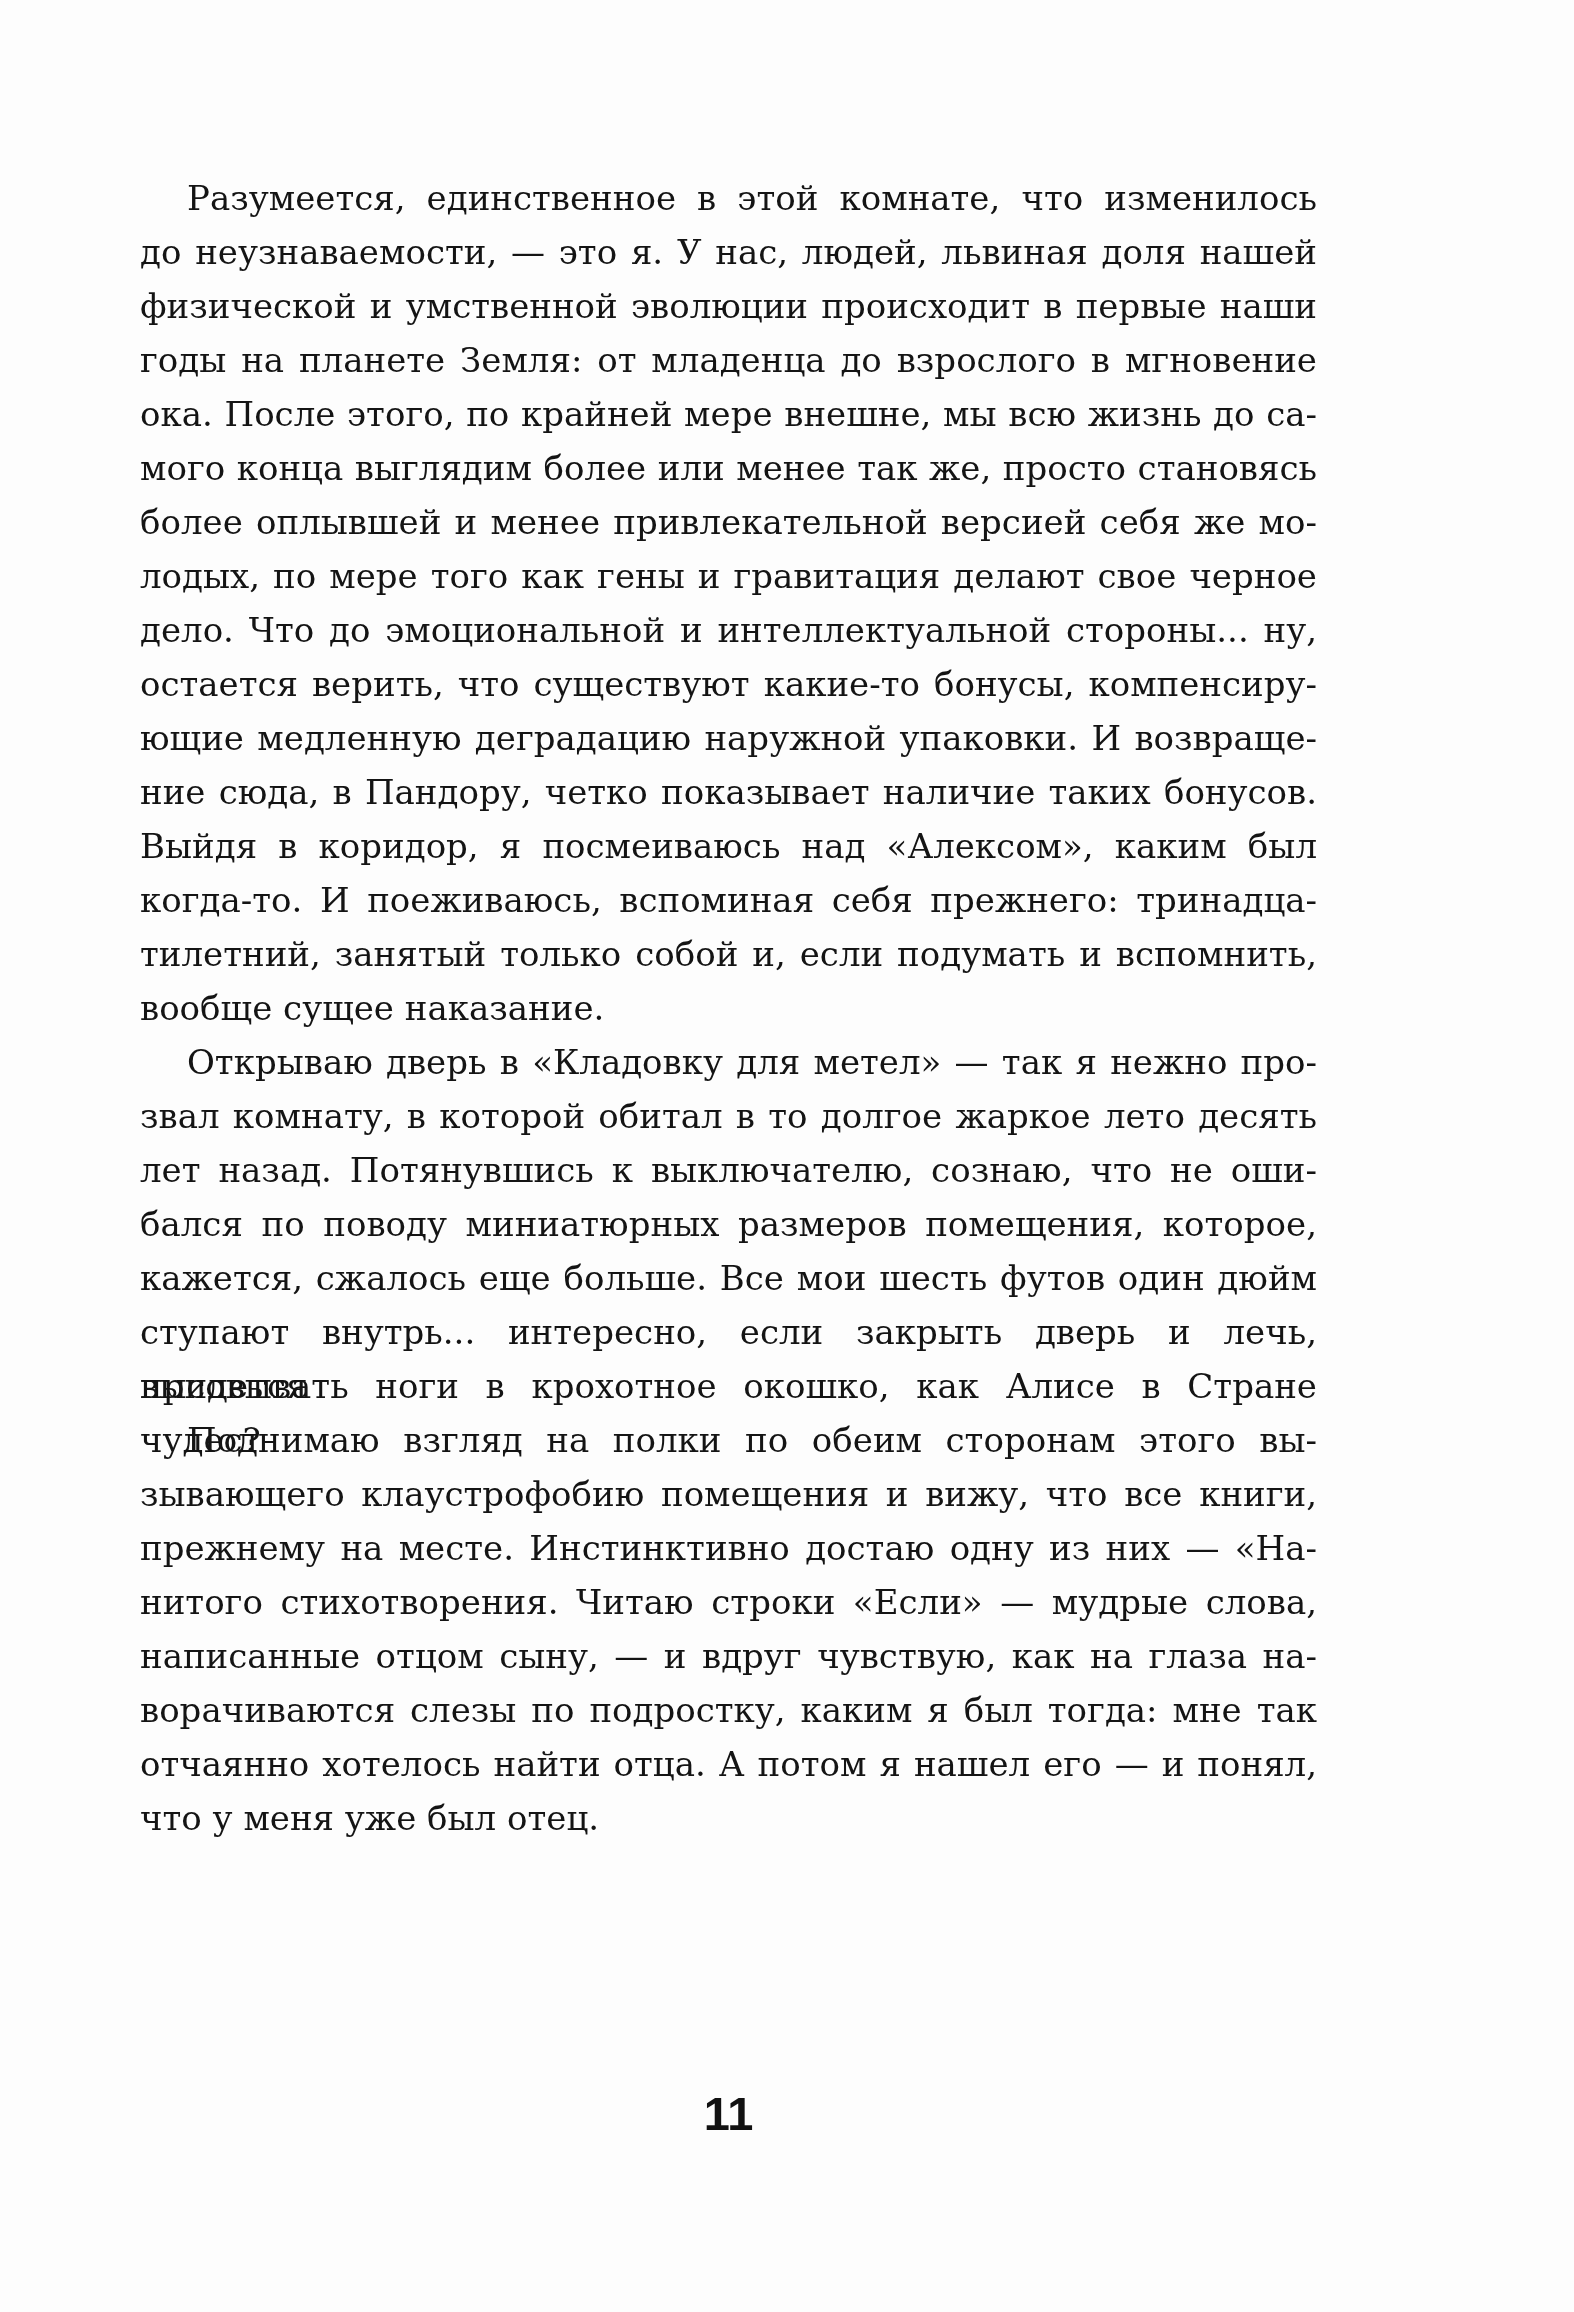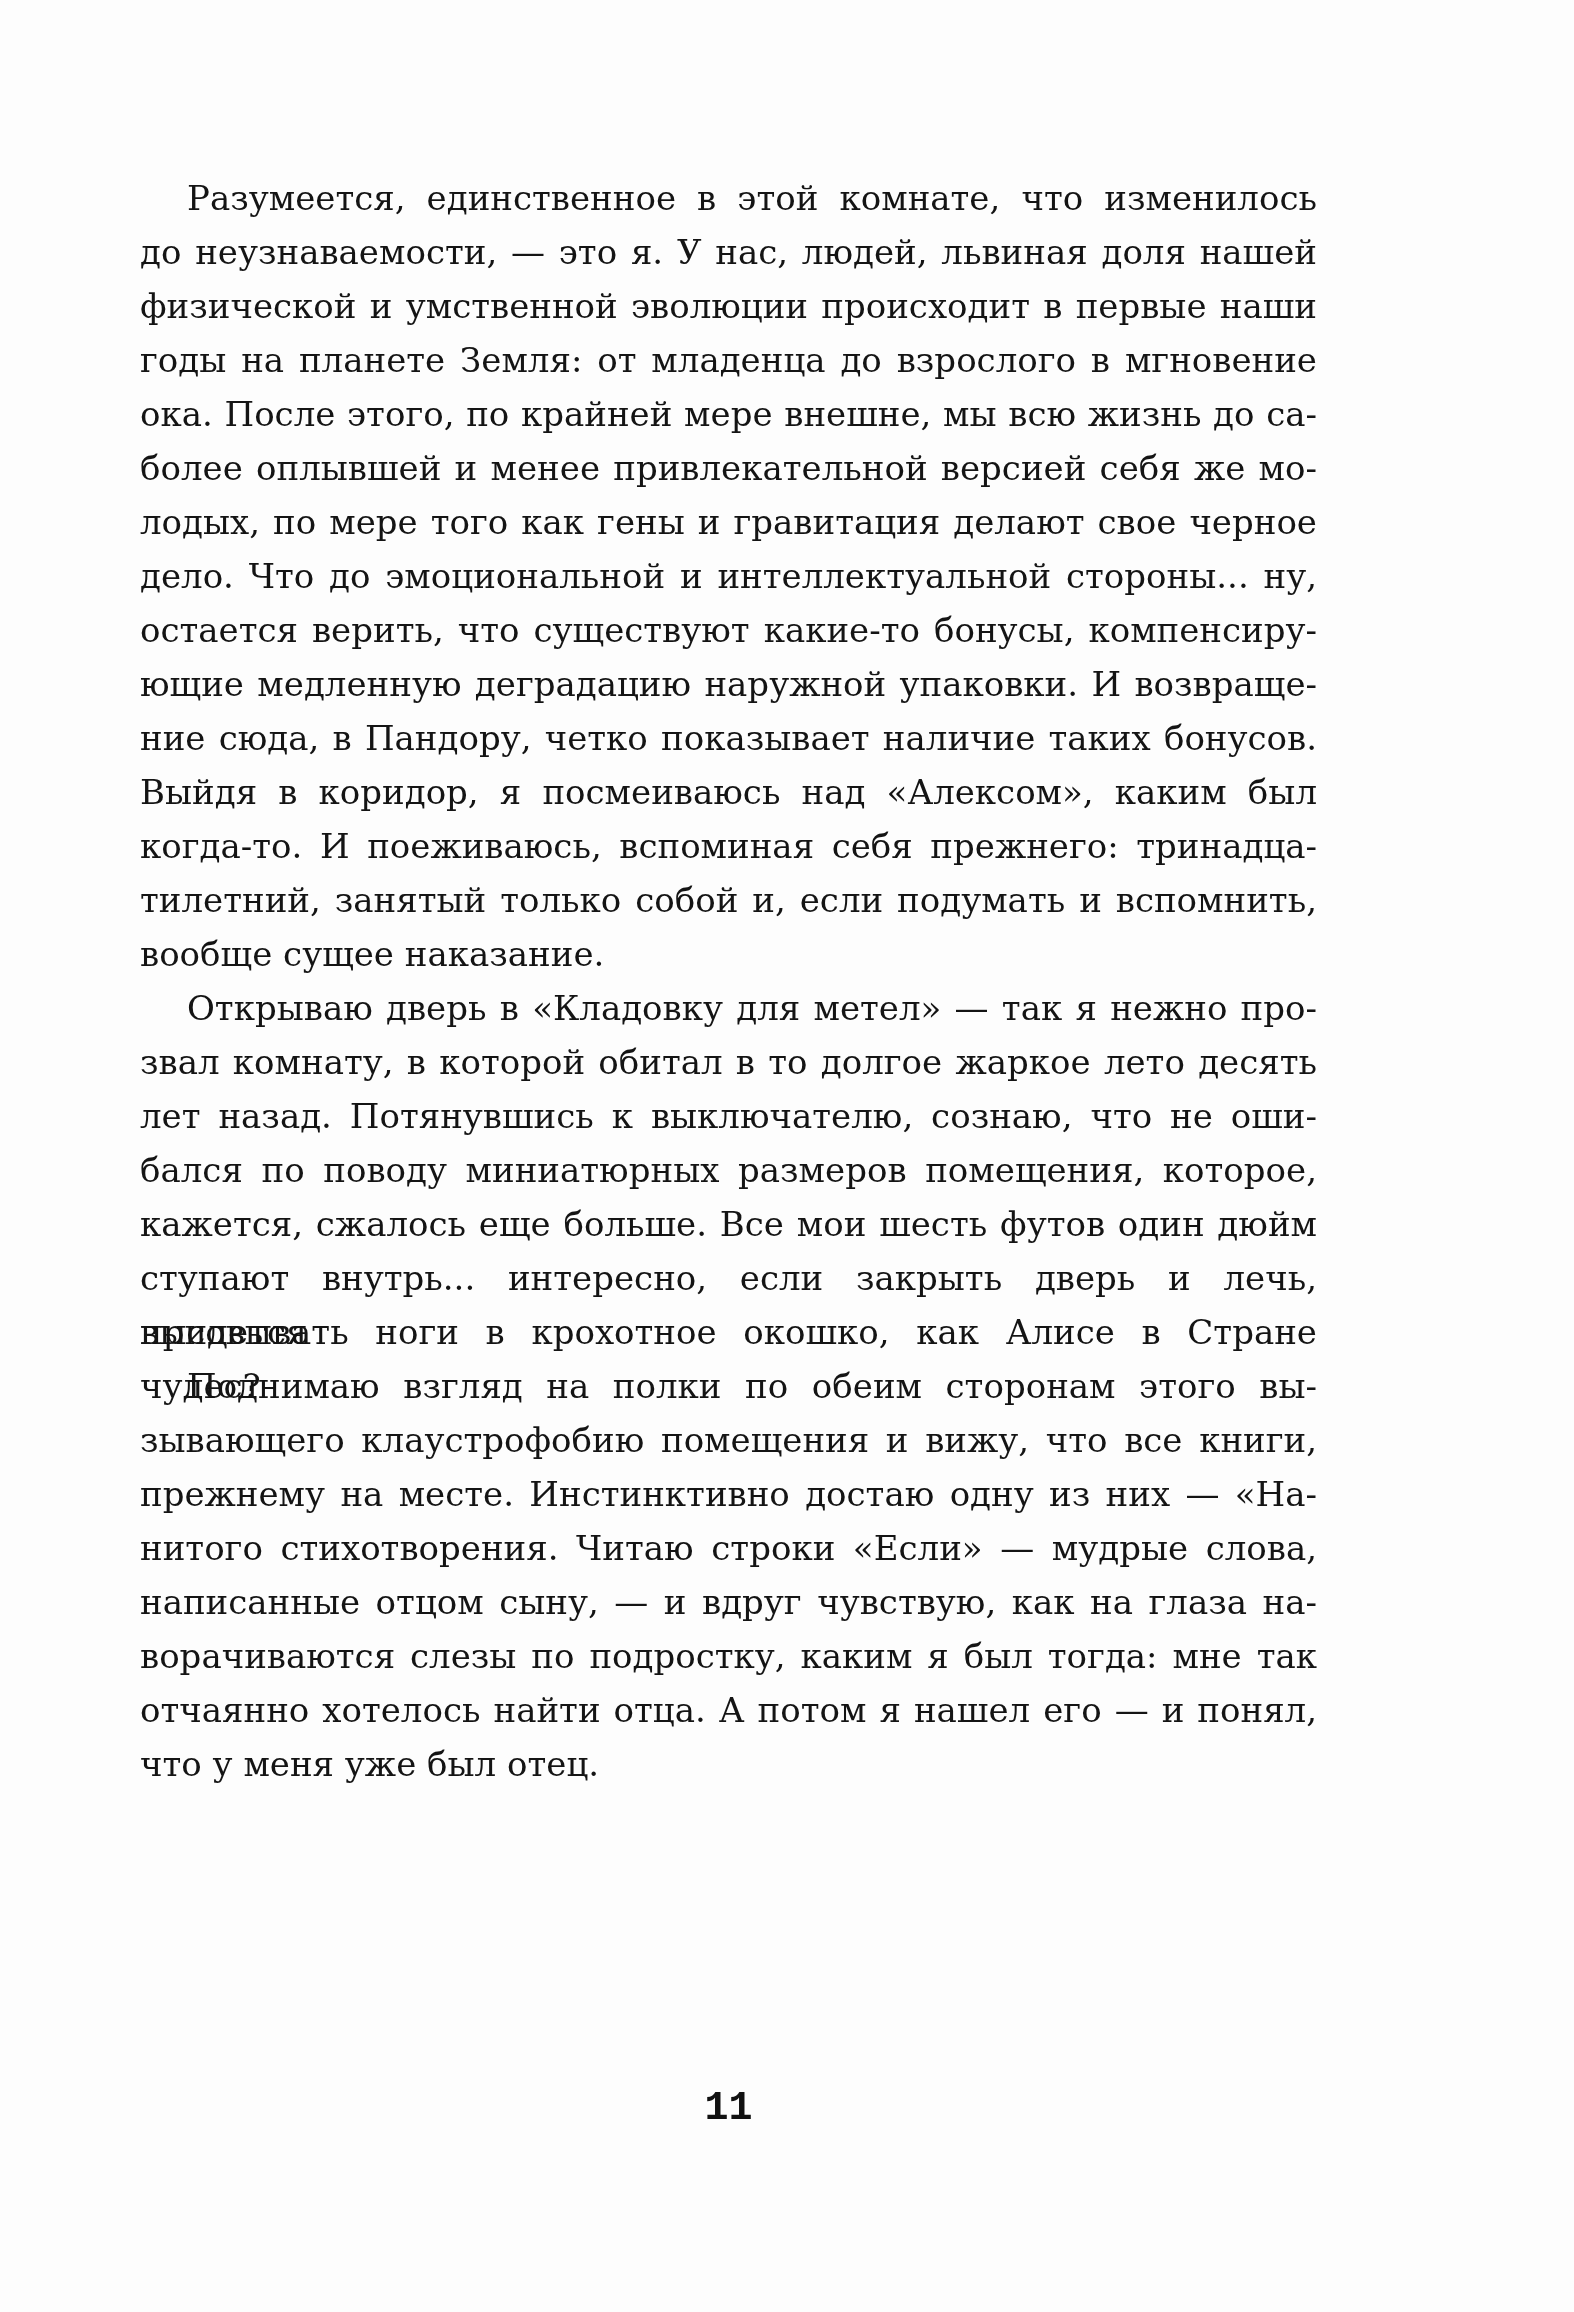--- a/index.html
+++ b/index.html
@@ -39,37 +39,38 @@
   }
   .line.indent {
     text-indent: 47px;
   }
   .page-number {
     position: absolute;
     top: 2086px;
     left: 140px;
     width: 1177px;
     text-align: center;
-    font-family: Liberation Mono, monospace;
+    font-family: Liberation Sans, sans-serif;
     font-weight: bold;
-    font-size: 40px;
+    font-size: 47px;
     color: #111111;
   }
 </style>
 </head>
 <body>
 
 <div class="page">
   <main class="text-block" id="text-block">
       <div class="para">
         <div class="line indent">Разумеется, единственное в этой комнате, что изменилось</div>
         <div class="line">до неузнаваемости, — это я. У нас, людей, львиная доля нашей</div>
         <div class="line">физической и умственной эволюции происходит в первые наши</div>
         <div class="line">годы на планете Земля: от младенца до взрослого в мгновение</div>
         <div class="line">ока. После этого, по крайней мере внешне, мы всю жизнь до са-</div>
+        <div class="line">мого конца выглядим более или менее так же, просто становясь</div>
         <div class="line">более оплывшей и менее привлекательной версией себя же мо-</div>
         <div class="line">лодых, по мере того как гены и гравитация делают свое черное</div>
         <div class="line">дело. Что до эмоциональной и интеллектуальной стороны... ну,</div>
         <div class="line">остается верить, что существуют какие-то бонусы, компенсиру-</div>
         <div class="line">ющие медленную деградацию наружной упаковки. И возвраще-</div>
         <div class="line">ние сюда, в Пандору, четко показывает наличие таких бонусов.</div>
         <div class="line">Выйдя в коридор, я посмеиваюсь над «Алексом», каким был</div>
         <div class="line">когда-то. И поеживаюсь, вспоминая себя прежнего: тринадца-</div>
         <div class="line">тилетний, занятый только собой и, если подумать и вспомнить,</div>
         <div class="line last">вообще сущее наказание.</div>

